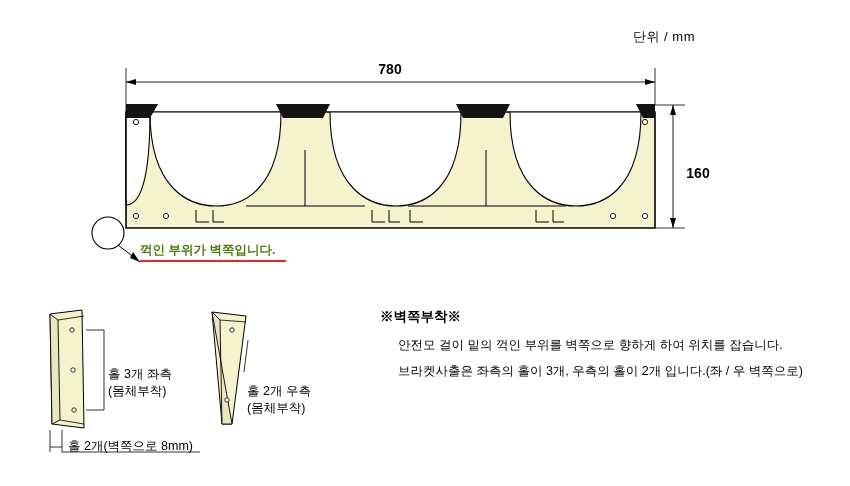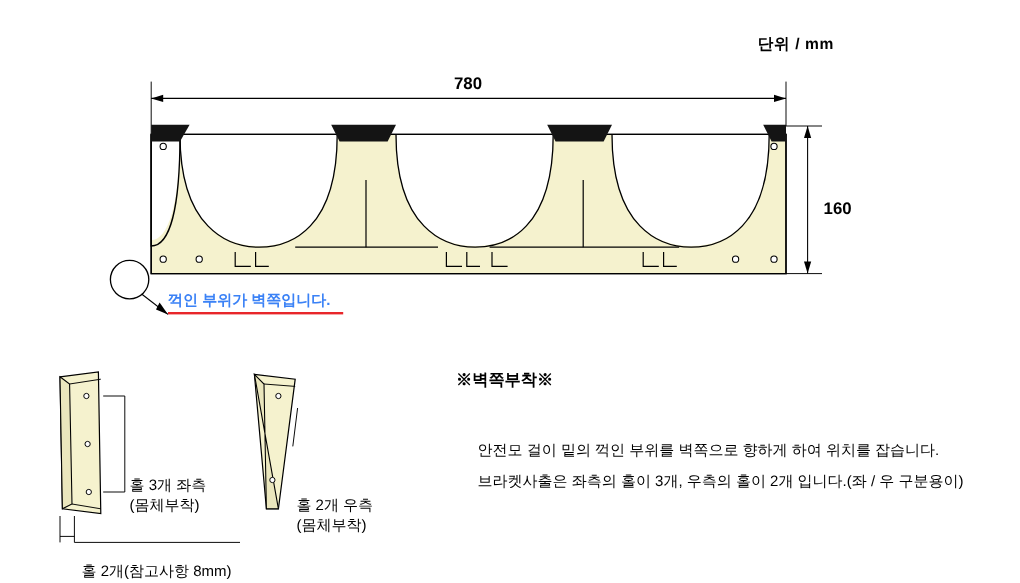--- a/index.html
+++ b/index.html
@@ -15,54 +15,53 @@
     overflow: hidden;
     color: #000000;
   }
   .abs { position: absolute; }
 
   
   #unit-label {
     right: 155px;
     top: 28px;
     font-size: 13px;
-    font-weight: bold;
+    font-weight: normal;
     letter-spacing: 0.5px;
   }
 
   
   #main-drawing {
     left: 0;
     top: 0;
   }
 
   
   #wall-note {
     left: 140px;
     top: 242px;
     font-size: 12.5px;
     font-weight: bold;
-    color: #3b82f6;
+    color: #4d7c0f;
     white-space: nowrap;
   }
   #wall-note-underline {
     left: 140px;
     top: 260px;
     width: 146px;
     height: 1.5px;
     background: #e8262a;
   }
 
   
   .note-text {
     font-size: 12.5px;
     color: #000;
     white-space: nowrap;
     line-height: 17px;
-    margin-top: 30px;
   }
   #left-bracket-label {
     left: 108px;
     top: 366px;
   }
   #right-bracket-label {
     left: 247px;
     top: 383px;
   }
   #bottom-hole-label {
@@ -224,17 +223,17 @@
 <div class="abs note-text" id="left-bracket-label">
   <div>홀 3개 좌측</div>
   <div>(몸체부착)</div>
 </div>
 
 <div class="abs note-text" id="right-bracket-label">
   <div>홀 2개 우측</div>
   <div>(몸체부착)</div>
 </div>
 
-<div class="abs note-text" id="bottom-hole-label">홀 2개(참고사항 8mm)</div>
+<div class="abs note-text" id="bottom-hole-label">홀 2개(벽쪽으로 8mm)</div>
 
 <div class="abs" id="reference-title">※벽쪽부착※</div>
 <div class="abs note-text" id="reference-line-1">안전모 걸이 밑의 꺽인 부위를 벽쪽으로 향하게 하여 위치를 잡습니다.</div>
-<div class="abs note-text" id="reference-line-2">브라켓사출은 좌측의 홀이 3개, 우측의 홀이 2개 입니다.(좌 / 우 구분용이)</div>
+<div class="abs note-text" id="reference-line-2">브라켓사출은 좌측의 홀이 3개, 우측의 홀이 2개 입니다.(좌 / 우 벽쪽으로)</div>
 
 </body></html>

